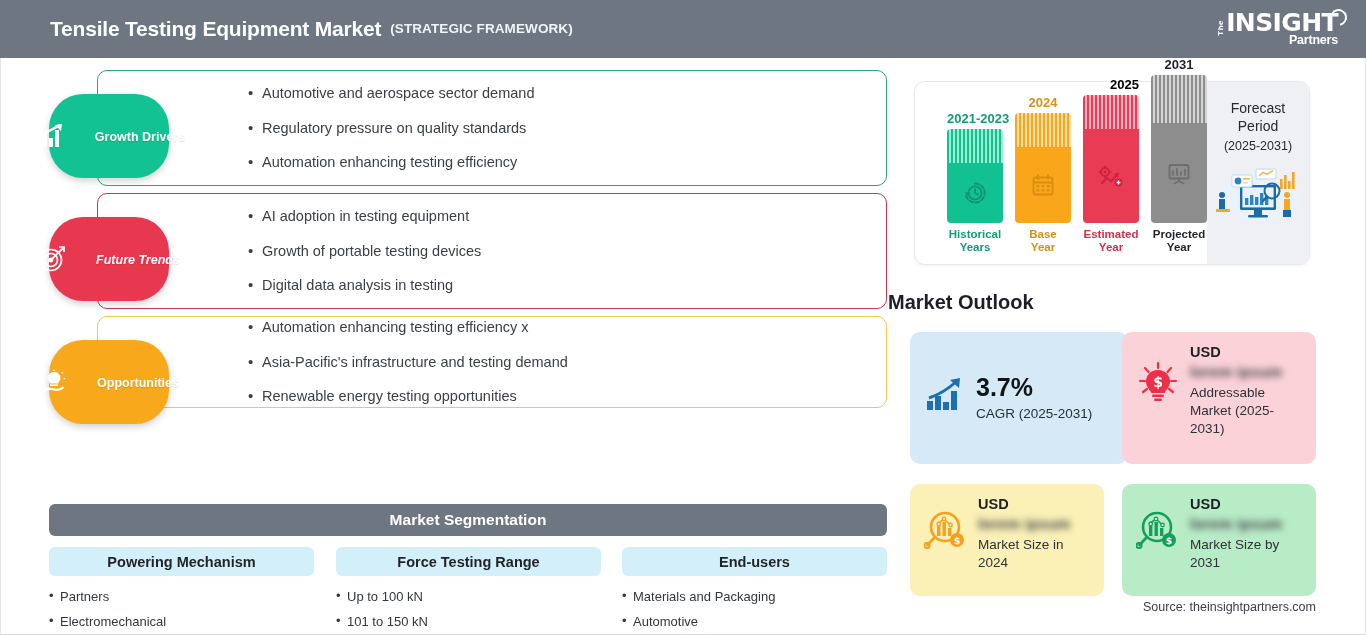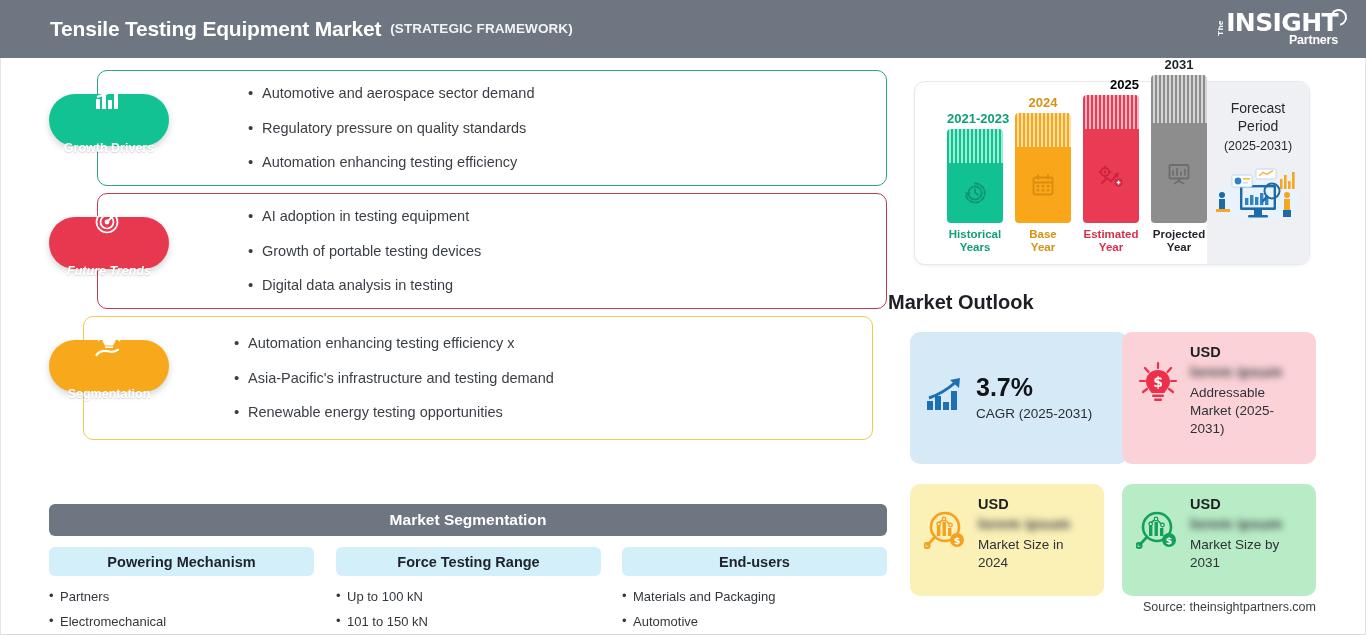--- a/index.html
+++ b/index.html
@@ -67,22 +67,22 @@
   .strategy-card .bullets li {
     font-size: 14.5px; color: #3a3f45; line-height: 1; margin: 0 0 20px 0;
     position: relative; padding-left: 14px; white-space: nowrap;
   }
   .strategy-card .bullets li:last-child { margin-bottom: 0; }
   .strategy-card .bullets li::before {
     content: "\2022"; position: absolute; left: 0; top: -1px;
     font-size: 15px; color: #3a3f45;
   }
   .pill {
-    position: absolute; width: 120px; height: 52px; border-radius: 34px 34px 34px 34px;
-    display: flex; flex-direction: column; align-items: center; justify-content: center;
+    position: absolute; width: 120px; height: 84px; border-radius: 34px 34px 34px 34px;
+    display: flex; flex-direction: row; align-items: center; justify-content: center;
     color: #fff; box-shadow: 0 3px 7px rgba(0,0,0,0.18); gap: 28px;
   }
   .pill .pill-label {
     font-size: 12.5px; font-weight: bold; margin-top: 2px; white-space: nowrap;
     text-shadow: 0 1px 1px rgba(0,0,0,0.12);
   }
   .pill .pill-icon { height: 26px; display: flex; align-items: flex-end; }
 
   
   .seg-header {
@@ -221,41 +221,41 @@
           <circle cx="13" cy="14" r="10.5" stroke="#fff" stroke-width="1.7" fill="none"></circle>
           <circle cx="13" cy="14" r="6.5" stroke="#fff" stroke-width="1.7" fill="none"></circle>
           <circle cx="13" cy="14" r="2.4" fill="#fff"></circle>
           <path d="M13 14 L25 2" stroke="#fff" stroke-width="1.8"></path>
           <path d="M21 1 L26 1 L26 6" stroke="#fff" stroke-width="1.7" fill="none"></path>
         </svg>
       </div>
       <div class="pill-label">Future Trends</div>
     </div>
 
-    <div class="strategy-card" style="left:82px; top:258px; width:790px; height:124px; border:1.2px solid #eccb4e;">
+    <div class="strategy-card" style="left:96px; top:258px; width:790px; height:92px; border:1.2px solid #eccb4e;">
       <ul class="bullets">
         <li>Automation enhancing testing efficiency x</li>
         <li>Asia-Pacific's infrastructure and testing demand</li>
         <li>Renewable energy testing opportunities</li>
       </ul>
     </div>
     <div class="pill" style="left:48px; top:282px; background:#f7a81b;">
       <div class="pill-icon">
         <svg width="30" height="26" viewBox="0 0 30 26">
           <path d="M15 3 C19 3, 21.5 6, 21.5 9 C21.5 11.6, 19.6 12.8, 19.2 14.4 L10.8 14.4 C10.4 12.8, 8.5 11.6, 8.5 9 C8.5 6, 11 3, 15 3 Z" fill="#fff"></path>
           <rect x="11" y="15.4" width="8" height="1.6" fill="#fff"></rect>
           <path d="M15 0.5 L15 2" stroke="#fff" stroke-width="1.4"></path>
           <path d="M6.3 3.2 L7.4 4.3" stroke="#fff" stroke-width="1.4"></path>
           <path d="M23.7 3.2 L22.6 4.3" stroke="#fff" stroke-width="1.4"></path>
           <path d="M3.8 9.6 L5.4 9.6" stroke="#fff" stroke-width="1.4"></path>
           <path d="M26.2 9.6 L24.6 9.6" stroke="#fff" stroke-width="1.4"></path>
           <path d="M2.5 24 C6 19, 11 19.4, 15.5 20.5 C18 21.1, 21 21, 24 18.6" stroke="#fff" stroke-width="2.3" fill="none" stroke-linecap="round"></path>
         </svg>
       </div>
-      <div class="pill-label">Segmentation</div>
+      <div class="pill-label">Opportunities</div>
     </div>
 
     <div class="seg-header">Market Segmentation</div>
 
     <div class="seg-col" style="left:48px; width:265px;">
       <div class="seg-col-head">Powering Mechanism</div>
       <ul>
         <li>Partners</li>
         <li>Electromechanical</li>
       </ul>

